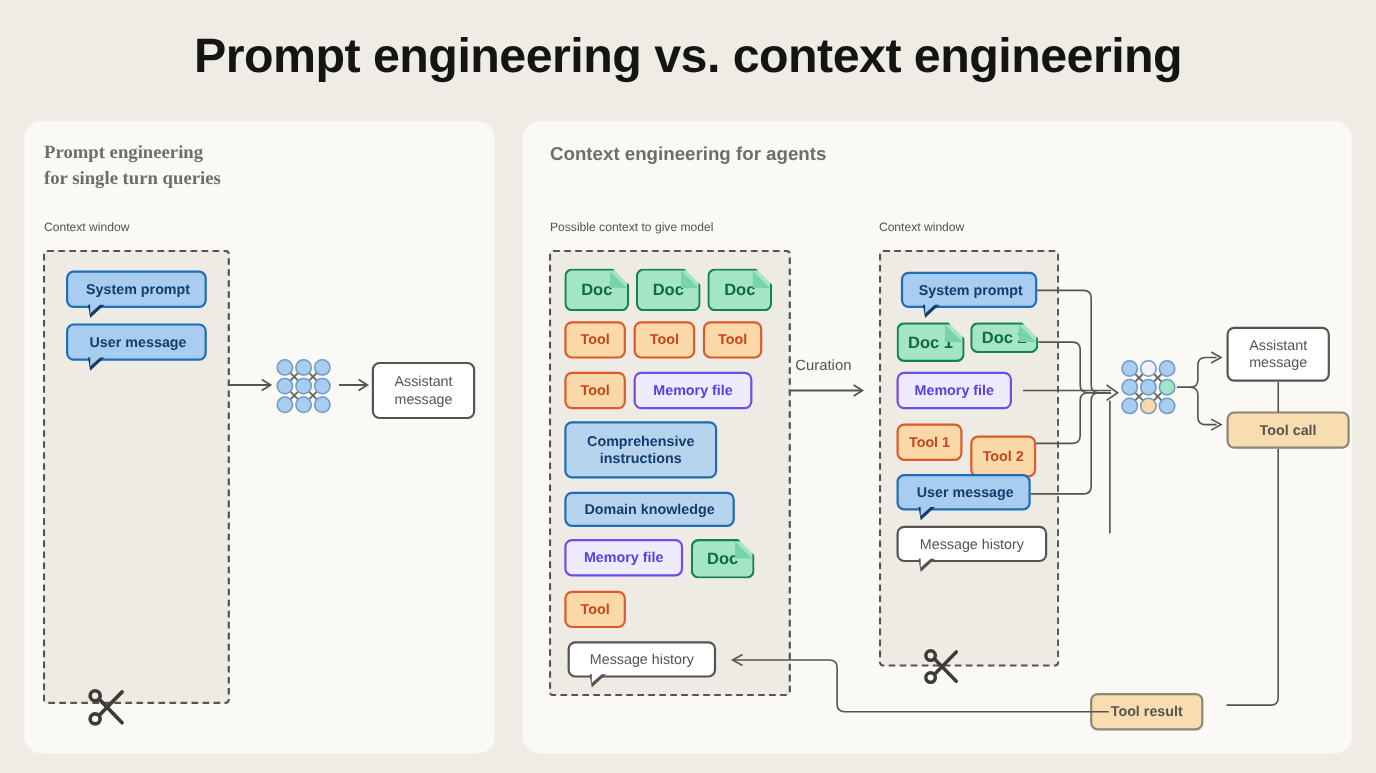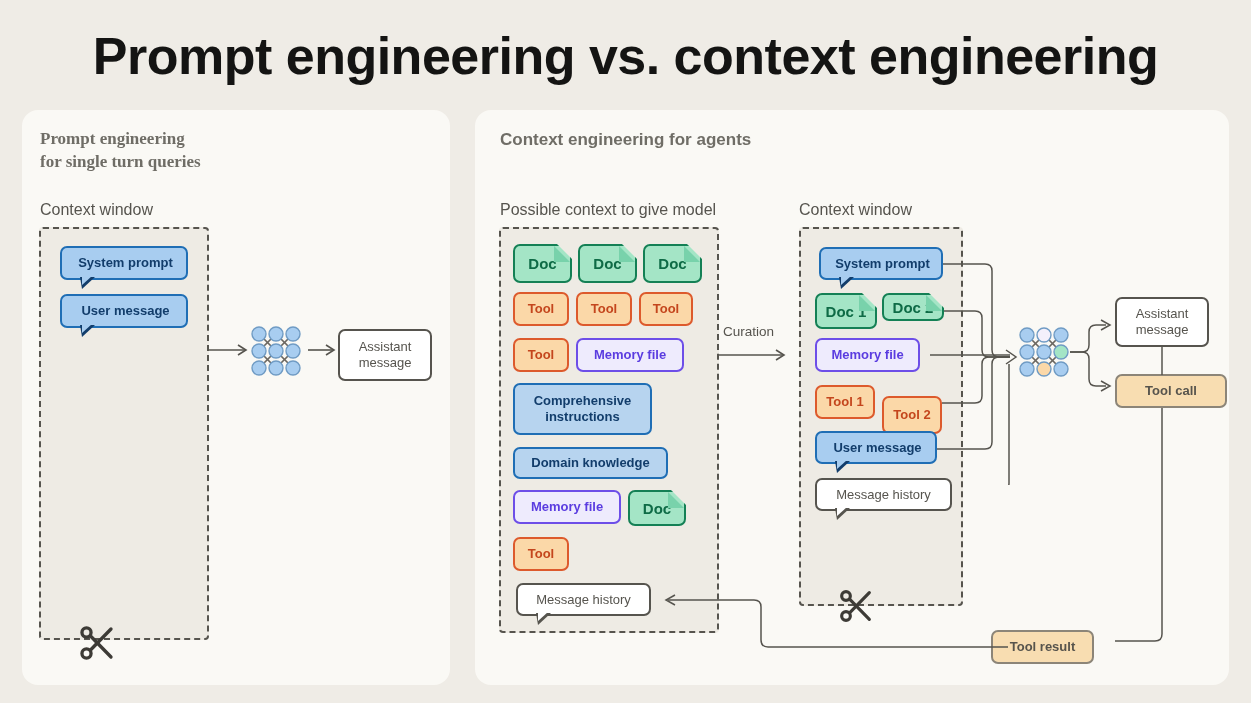--- a/index.html
+++ b/index.html
@@ -6,35 +6,35 @@
   html,body{
     width:1251px; height:703px;
     background:#efece6;
     font-family:"Liberation Sans", sans-serif;
     overflow:hidden;
   }
   #stage{ position:relative; width:1251px; height:703px; }
 
   .page-title{
     position:absolute; left:0; top:26px; width:1251px; text-align:center;
-    font-size:52px; font-weight:700; color:#141413; letter-spacing:-0.5px;
+    font-size:44px; font-weight:700; color:#141413; letter-spacing:-0.5px;
   }
 
   .panel{
     position:absolute; background:#faf9f5; border-radius:16px;
   }
   #panel-left{ left:22px; top:110px; width:428px; height:575px; }
   #panel-right{ left:475px; top:110px; width:754px; height:575px; }
 
   .panel-heading{
     position:absolute; font-size:17px; font-weight:700; color:#6f6d66;
     line-height:1.35; white-space:pre-line;
   }
   .sub-label{
-    position:absolute; font-size:16px; font-weight:400; color:#56544e;
+    position:absolute; font-size:11px; font-weight:400; color:#56544e;
   }
 
   
   .ctxwin{
     position:absolute; border:2px dashed #56544e; border-radius:4px;
     background:#eeebe4;
   }
 
   
   .node{

